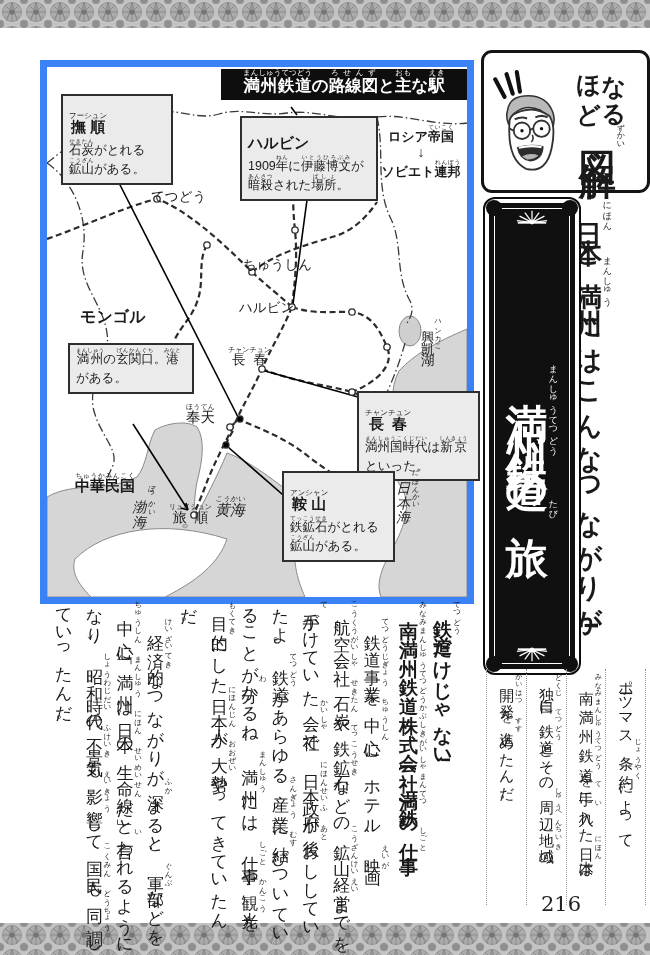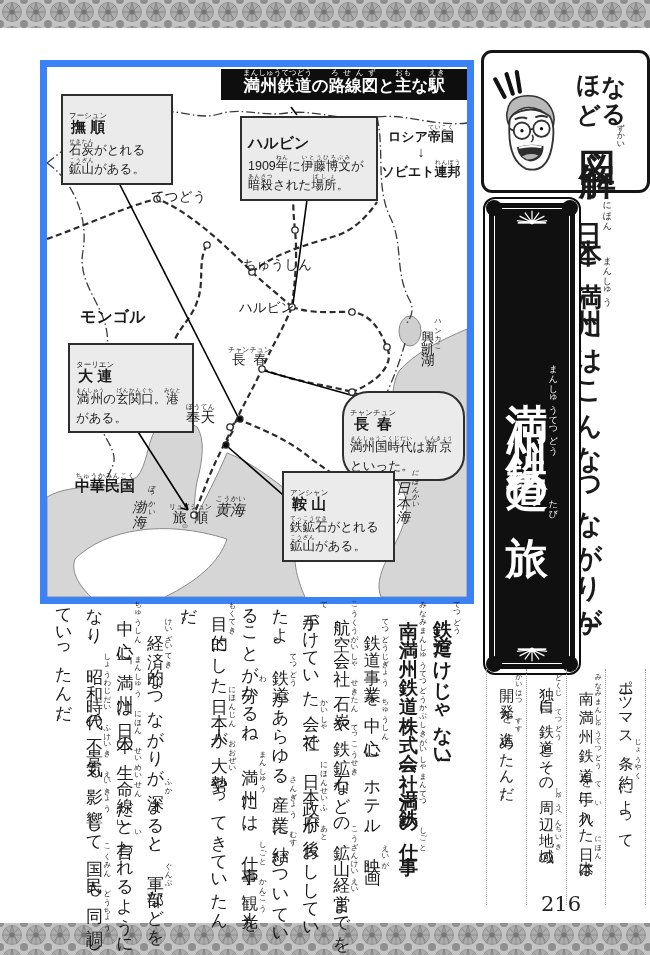--- a/index.html
+++ b/index.html
@@ -185,24 +185,23 @@
 
   <div class="callout" style="left:14px;top:27px;width:96px;">
     <h4><ruby>撫順<rt>フーシュン</rt></ruby></h4>
     <div><ruby>石炭<rt>せきたん</rt></ruby>がとれる<ruby>鉱山<rt>こうざん</rt></ruby>がある。</div>
   </div>
   <div class="callout" style="left:193px;top:49px;width:122px;">
     <h4>ハルビン</h4>
     <div>1909<ruby>年<rt>ねん</rt></ruby>に<ruby>伊藤博文<rt>いとうひろぶみ</rt></ruby>が<ruby>暗殺<rt>あんさつ</rt></ruby>された<ruby>場所<rt>ばしょ</rt></ruby>。</div>
   </div>
   <div class="callout" style="left:21px;top:276px;width:110px;">
-    <h4><ruby>大連<rt>ターリエン</rt></ruby></h4>
     <div><ruby>満州<rt>まんしゅう</rt></ruby>の<ruby>玄関口<rt>げんかんぐち</rt></ruby>。<ruby>港<rt>みなと</rt></ruby>がある。</div>
   </div>
-  <div class="callout" style="left:295px;top:324px;width:107px;border-radius:26px;">
+  <div class="callout" style="left:310px;top:324px;width:107px;">
     <h4><ruby>長春<rt>チャンチュン</rt></ruby></h4>
     <div><ruby>満州国時代<rt>まんしゅうこくじだい</rt></ruby>は<ruby>新京<rt>しんきょう</rt></ruby>といった。</div>
   </div>
   <div class="callout" style="left:235px;top:404px;width:97px;">
     <h4><ruby>鞍山<rt>アンシャン</rt></ruby></h4>
     <div><ruby>鉄鉱石<rt>てっこうせき</rt></ruby>がとれる<ruby>鉱山<rt>こうざん</rt></ruby>がある。</div>
   </div>
 
   <div id="russia-label">
     <div>ロシア<ruby>帝国<rt>ていこく</rt></ruby></div>

